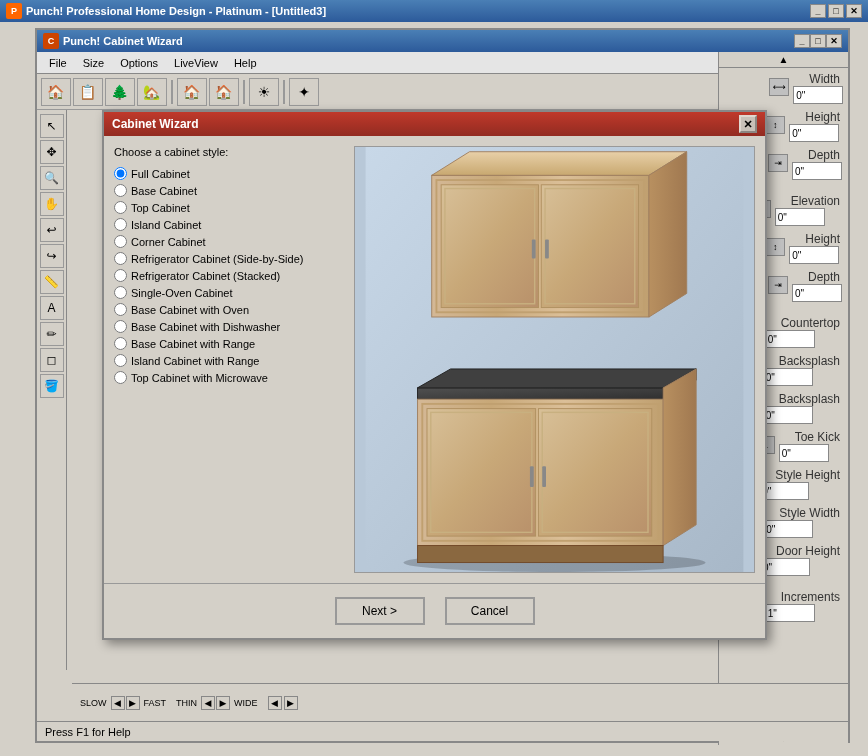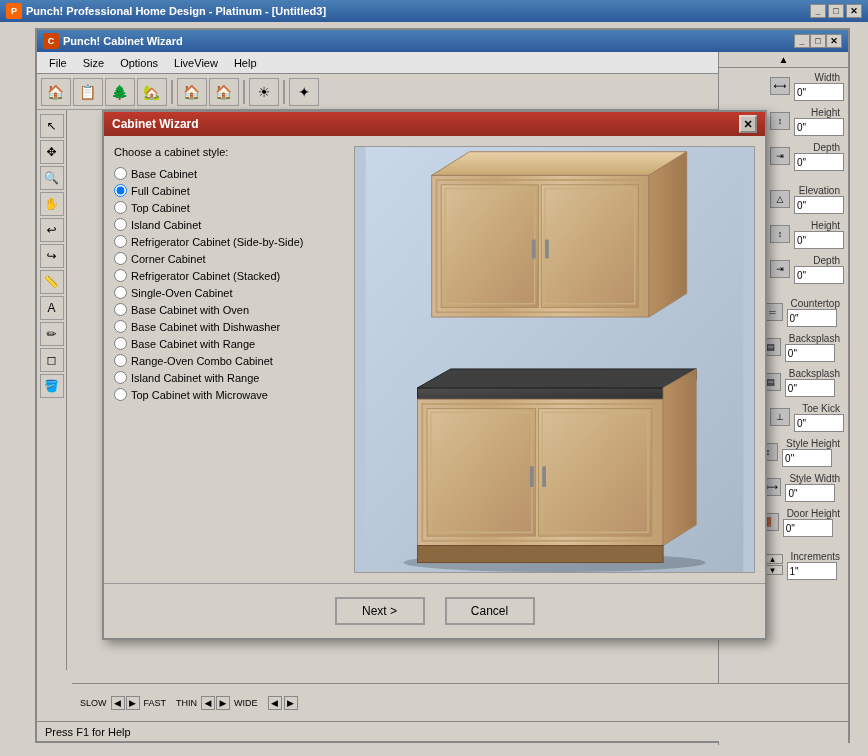--- a/index.html
+++ b/index.html
@@ -146,24 +146,25 @@
       position: absolute;
       right: 0;
       top: 22px;
       width: 130px;
       height: 693px;
       background: #d4d0c8;
       border-left: 1px solid #888;
       overflow-y: auto;
     }
     .right-panel-label {
-      font-size: 10px;
+      font-size: 12px;
       color: #333;
       padding: 2px 4px 0 4px;
       text-align: right;
+      margin-left: 12px;
     }
     .right-panel-input {
       width: 50px;
       height: 18px;
       border: 1px solid #888;
       background: white;
       font-size: 10px;
       padding: 0 2px;
     }
     .right-panel-row {
@@ -493,66 +494,62 @@
       <div style="flex:1;"></div>
       <div style="position:relative; width:18px; height:18px; background:#c8c0b8; border:2px outset #e0d8d0; color:#000; font-size:11px; display:flex; align-items:center; justify-content:center; cursor:pointer;">✕</div>
     </div>
 
     <div class="dialog-content">
 
       <div class="dialog-left">
         <div class="dialog-choose-label">Choose a cabinet style:</div>
         <div class="radio-group">
           <div class="radio-item">
-            <input type="radio" name="cabinet_style" style="">
-            <label>Base Cabinet</label>
-          </div>
-          <div class="radio-item">
             <input type="radio" name="cabinet_style" checked="" style="">
             <label>Full Cabinet</label>
           </div>
           <div class="radio-item">
             <input type="radio" name="cabinet_style" style="">
+            <label>Base Cabinet</label>
+          </div>
+          <div class="radio-item">
+            <input type="radio" name="cabinet_style" style="">
             <label>Top Cabinet</label>
           </div>
           <div class="radio-item">
             <input type="radio" name="cabinet_style" style="">
             <label>Island Cabinet</label>
           </div>
           <div class="radio-item">
             <input type="radio" name="cabinet_style" style="">
+            <label>Corner Cabinet</label>
+          </div>
+          <div class="radio-item">
+            <input type="radio" name="cabinet_style" style="">
             <label>Refrigerator Cabinet (Side-by-Side)</label>
           </div>
           <div class="radio-item">
             <input type="radio" name="cabinet_style" style="">
-            <label>Corner Cabinet</label>
-          </div>
-          <div class="radio-item">
-            <input type="radio" name="cabinet_style" style="">
             <label>Refrigerator Cabinet (Stacked)</label>
           </div>
           <div class="radio-item">
             <input type="radio" name="cabinet_style" style="">
             <label>Single-Oven Cabinet</label>
           </div>
           <div class="radio-item">
             <input type="radio" name="cabinet_style" style="">
             <label>Base Cabinet with Oven</label>
           </div>
           <div class="radio-item">
             <input type="radio" name="cabinet_style" style="">
             <label>Base Cabinet with Dishwasher</label>
           </div>
           <div class="radio-item">
             <input type="radio" name="cabinet_style" style="">
             <label>Base Cabinet with Range</label>
-          </div>
-          <div class="radio-item">
-            <input type="radio" name="cabinet_style" style="">
-            <label>Range-Oven Combo Cabinet</label>
           </div>
           <div class="radio-item">
             <input type="radio" name="cabinet_style" style="">
             <label>Island Cabinet with Range</label>
           </div>
           <div class="radio-item">
             <input type="radio" name="cabinet_style" style="">
             <label>Top Cabinet with Microwave</label>
           </div>
         </div>

